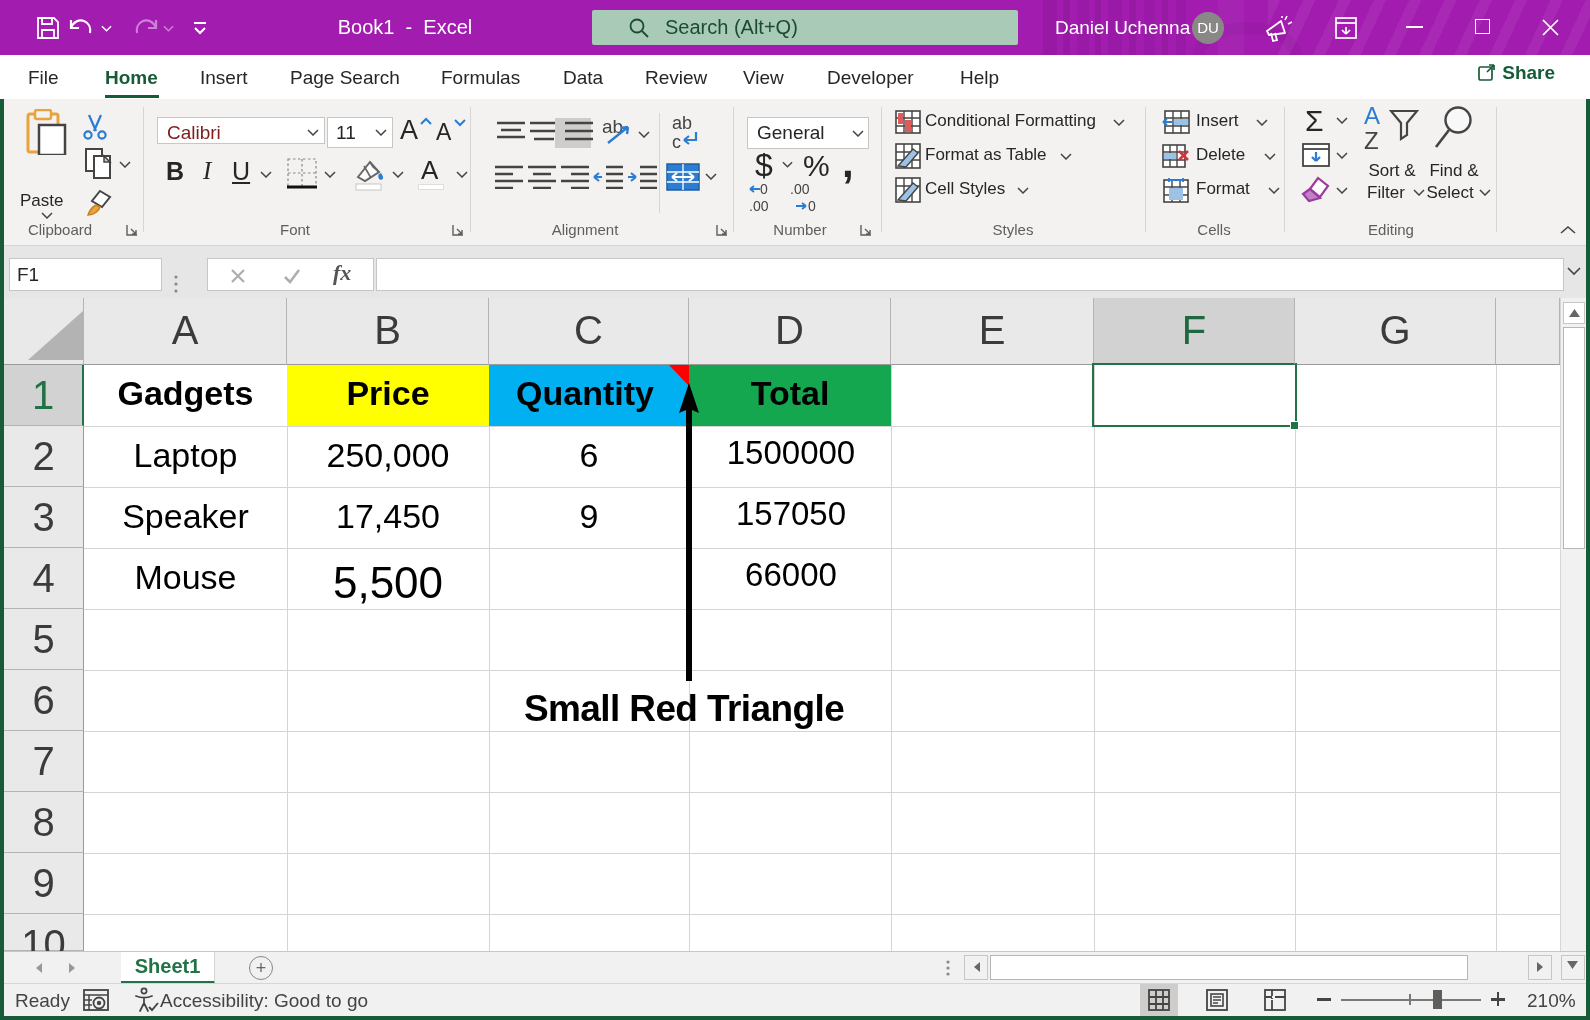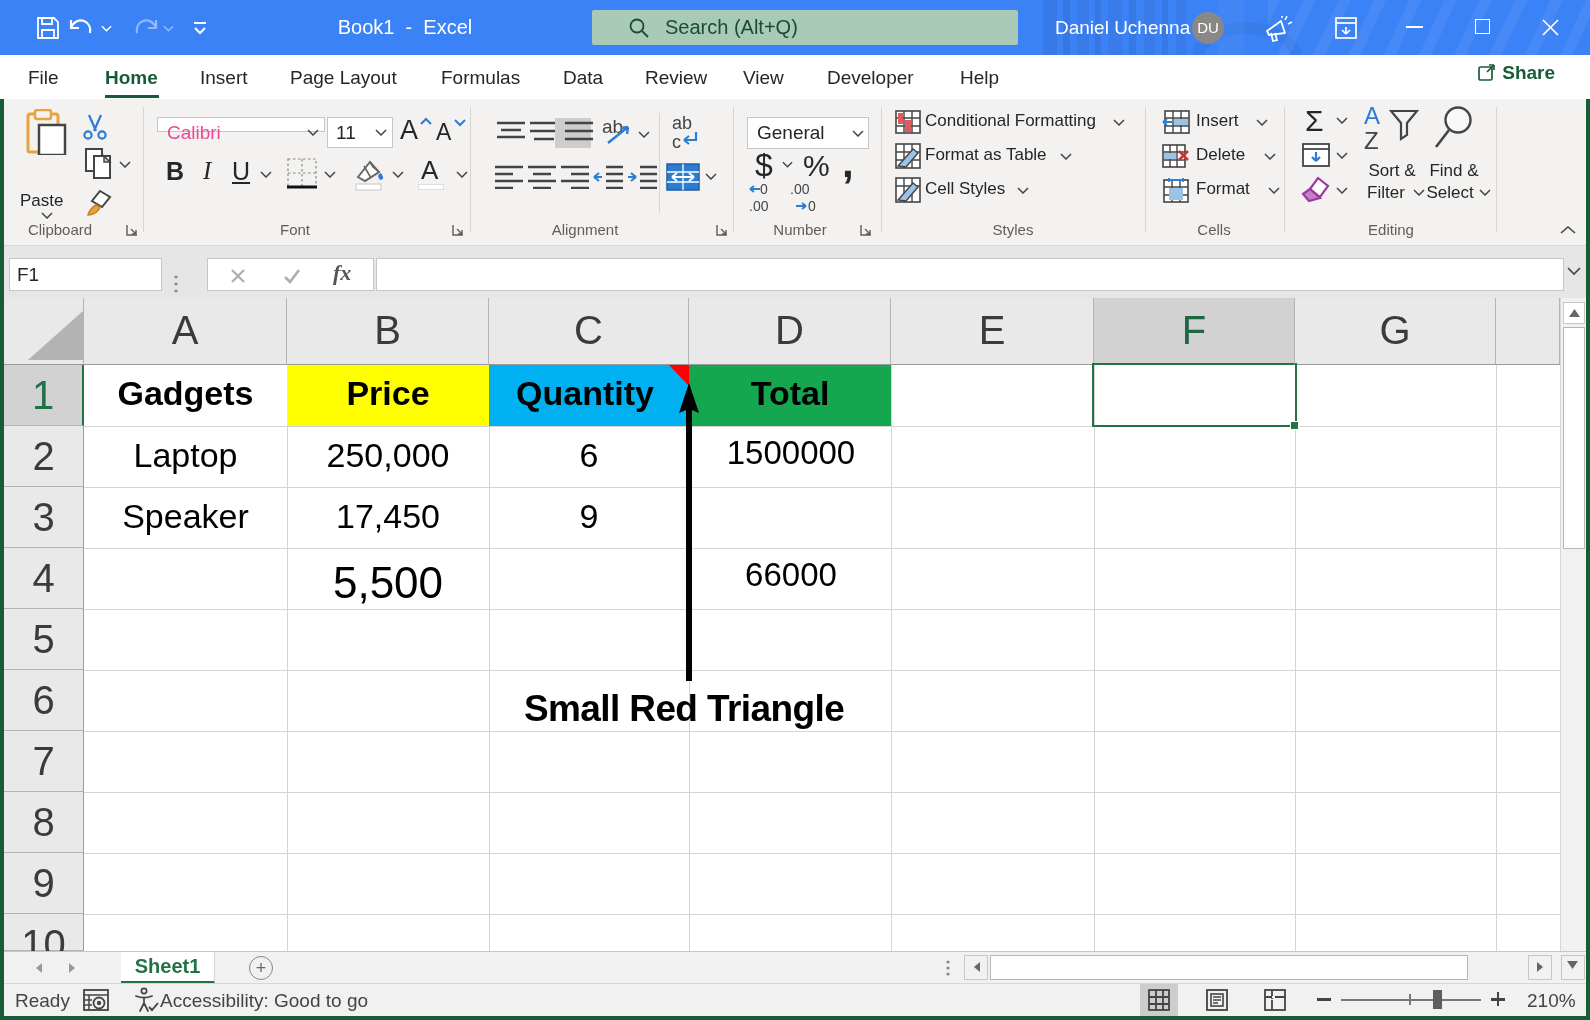--- a/index.html
+++ b/index.html
@@ -1,18 +1,18 @@
 <!DOCTYPE html>
 <html><head><meta charset="utf-8"><style>
 *{margin:0;padding:0;box-sizing:border-box}
 html,body{width:1590px;height:1020px;overflow:hidden}
 body{font-family:"Liberation Sans",sans-serif;position:relative;background:#fff}
 .abs{position:absolute}
 
-#titlebar{position:absolute;left:0;top:0;width:1590px;height:55px;background:#3b82f6;color:#fff;overflow:hidden}
+#titlebar{position:absolute;left:0;top:0;width:1590px;height:55px;background:#a21caf;color:#fff;overflow:hidden}
 .tb-stripe{position:absolute;top:0;height:55px;background:rgba(255,255,255,0.05)}
 #search{position:absolute;left:592px;top:10px;width:426px;height:35px;background:#a8cab7;border-radius:2px;color:#1b4c32;font-size:20px;line-height:35px}
 #search .mag{position:absolute;left:36px;top:7px}
 #search .stxt{position:absolute;left:73px;top:0}
 #booktitle{position:absolute;left:305px;top:0;width:200px;height:55px;line-height:55px;text-align:center;font-size:20px;color:#fff}
 #username{position:absolute;left:1055px;top:0;height:55px;line-height:55px;font-size:19px;color:#fff}
 #avatar{position:absolute;left:1192px;top:12px;width:32px;height:32px;border-radius:50%;background:#8a8886;color:#fff;font-size:15px;text-align:center;line-height:32px}
 
 #tabrow{position:absolute;left:0;top:55px;width:1590px;height:44px;background:#fff}
 .rtab{position:absolute;top:0;height:44px;line-height:46px;font-size:19px;color:#262626}
@@ -110,21 +110,21 @@
   <div class="abs" style="left:1406px;top:26px;width:17px;height:2px;background:#fff"></div>
   <div class="abs" style="left:1475px;top:19px;width:15px;height:15px;border:1.6px solid #fff"></div>
   <svg class="abs" style="left:1542px;top:19px" width="17" height="17" viewBox="0 0 17 17">
       <path d="M1 1l15 15M16 1L1 16" stroke="#fff" stroke-width="1.7"></path>
     </svg>
 </div>
 <div id="tabrow">
   <div class="rtab" style="left:28px">File</div>
   <div class="rtab" id="hometab" style="left:105px">Home</div>
   <div class="rtab" style="left:200px">Insert</div>
-  <div class="rtab" style="left:290px">Page Layout</div>
+  <div class="rtab" style="left:290px">Page Search</div>
   <div class="rtab" style="left:441px">Formulas</div>
   <div class="rtab" style="left:563px">Data</div>
   <div class="rtab" style="left:645px">Review</div>
   <div class="rtab" style="left:743px">View</div>
   <div class="rtab" style="left:827px">Developer</div>
   <div class="rtab" style="left:960px">Help</div>
 </div>
 <div id="homeline"></div>
 <div id="sharebtn"><svg style="vertical-align:-3px" width="20" height="20" viewBox="0 0 20 20">
       <rect x="2" y="5" width="13" height="13" rx="1.5" fill="none" stroke="#185C37" stroke-width="1.7"></rect>
@@ -183,21 +183,21 @@
   </svg>
   <svg class="abs" style="left:115px;top:62px" width="12" height="7" viewBox="0 0 12 7">
       <path d="M1 1l5 5 5-5" stroke="#444" stroke-width="1.5" fill="none"></path>
     </svg>
   <svg class="abs" style="left:78px;top:88px" width="32" height="30" viewBox="0 0 32 30">
     <path d="M4 24l6-8 6 2 8-12 6 4" fill="none" stroke="#444" stroke-width="0"></path>
     <path d="M18 4l10 6-8 10-10-6z" fill="#fff" stroke="#444" stroke-width="2"></path>
     <path d="M6 28c2-6 4-8 8-10l4 2c-1 4-6 8-12 8z" fill="#e8a33d" stroke="#c87f1e" stroke-width="1.5"></path>
   </svg>
 
-  <div class="abs" style="left:153px;top:18px;width:168px;height:15px;background:#fff;border:1px solid #c8c6c4;font-size:19px;color:#ec4899;line-height:29px;padding-left:9px">Calibri</div>
+  <div class="abs" style="left:153px;top:18px;width:168px;height:27px;background:#fff;border:1px solid #c8c6c4;font-size:19px;color:#7f1d1d;line-height:29px;padding-left:9px">Calibri</div>
   <svg class="abs" style="left:303px;top:30px" width="12" height="7" viewBox="0 0 12 7">
       <path d="M1 1l5 5 5-5" stroke="#444" stroke-width="1.5" fill="none"></path>
     </svg>
   <div class="abs" style="left:323px;top:18px;width:66px;height:31px;background:#fff;border:1px solid #c8c6c4;font-size:19px;color:#262626;line-height:29px;padding-left:8px">11</div>
   <svg class="abs" style="left:371px;top:30px" width="12" height="7" viewBox="0 0 12 7">
       <path d="M1 1l5 5 5-5" stroke="#444" stroke-width="1.5" fill="none"></path>
     </svg>
   <div class="abs" style="left:396px;top:16px;font-size:27px;color:#262626">A</div>
   <svg class="abs" style="left:416px;top:18px" width="12" height="8" viewBox="0 0 12 8">
       <path d="M1 7l5-5 5 5" stroke="#2b7cd3" stroke-width="2" fill="none"></path>
@@ -478,20 +478,22 @@
     <div class="cell" style="left:234px;top:76px;width:300px;font-size:34px;font-weight:bold;">Price</div>
     <div class="cell" style="left:636px;top:76px;width:300px;font-size:34px;font-weight:bold;">Total</div>
     <div class="cell" style="left:431px;top:76px;width:300px;font-size:34px;font-weight:bold;">Quantity</div>
     <div class="cell" style="left:31.5px;top:138px;width:300px;font-size:34px;">Laptop</div>
     <div class="cell" style="left:234px;top:138px;width:300px;font-size:34px;">250,000</div>
     <div class="cell" style="left:435px;top:138px;width:300px;font-size:34px;">6</div>
     <div class="cell" style="left:637px;top:136px;width:300px;font-size:33px;">1500000</div>
     <div class="cell" style="left:31.5px;top:199px;width:300px;font-size:34px;">Speaker</div>
     <div class="cell" style="left:234px;top:199px;width:300px;font-size:34px;">17,450</div>
     <div class="cell" style="left:435px;top:199px;width:300px;font-size:34px;">9</div>
+    <div class="cell" style="left:637px;top:197px;width:300px;font-size:33px;">157050</div>
+    <div class="cell" style="left:31.5px;top:260px;width:300px;font-size:34px;">Mouse</div>
     <div class="cell" style="left:234px;top:260px;width:300px;font-size:44px;">5,500</div>
     <div class="cell" style="left:637px;top:258px;width:300px;font-size:33px;">66000</div>
     <div class="abs" style="left:513px;top:390px;width:334px;text-align:center;font-size:37px;font-weight:bold;color:#000;letter-spacing:-0.6px;white-space:nowrap">Small Red Triangle</div>
     <svg class="abs" style="left:673px;top:85px" width="24" height="298">
       <polygon points="12,0 22,30 15,27 15,298 9,298 9,27 2,30" fill="#000"></polygon>
       <rect x="9.5" y="25" width="5" height="273" fill="#000"></rect>
     </svg>
     <div class="abs" style="left:1088px;top:65px;width:205px;height:64px;border:2px solid #217346"></div>
     <div class="abs" style="left:1286px;top:123px;width:9px;height:9px;background:#217346;border:1px solid #fff"></div>
     <div class="colhdr" style="left:1090px;width:201px;background:#d2d2d2;border-bottom:2px solid #217346;color:#1e6741">F</div>

